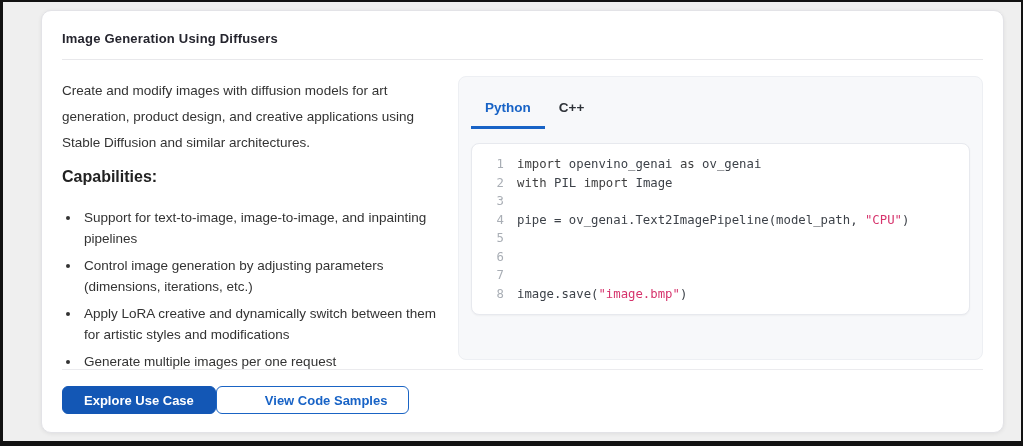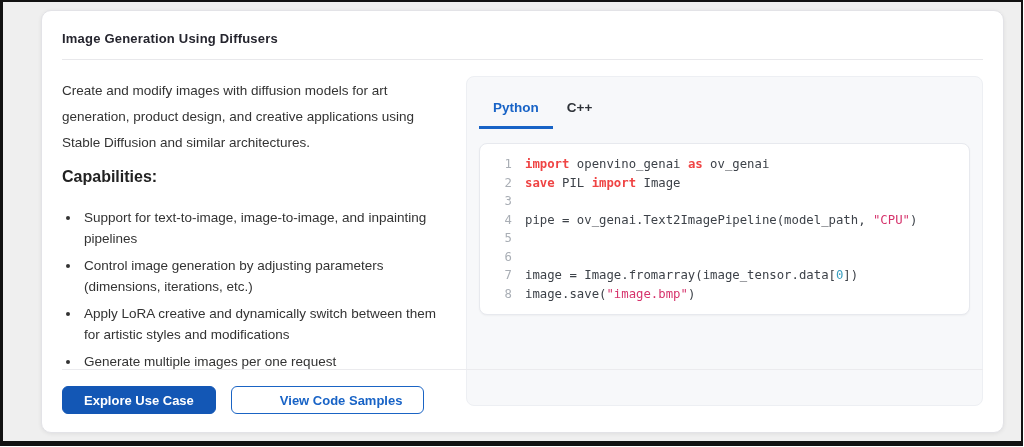--- a/index.html
+++ b/index.html
@@ -10,44 +10,44 @@
     background: #efefef;
   }
   .card {
     position: absolute; left: 38px; top: 8px; width: 963px; height: 423px;
     background: #ffffff; border: 1px solid #e3e3e7; border-radius: 10px;
     box-shadow: 0 1px 4px rgba(0,0,0,0.07);
     padding: 20px 20px 18px; display: flex; flex-direction: column;
   }
   .card-title { font-size: 13px; font-weight: bold; color: #25252e; letter-spacing: .2px; }
   .title-divider { height: 1px; background: #e8e8eb; margin: 13px 0 16px; }
-  .columns { display: flex; gap: 24px; flex: 1; min-height: 0; }
+  .columns { display: flex; gap: 16px; flex: 1; min-height: 0; }
   .left-col { width: 380px; flex: none; }
   .description { font-size: 13.5px; color: #333333; line-height: 26px; margin: 2px 0 12px; }
   .capabilities-heading { font-size: 16px; font-weight: bold; color: #222222; margin: 8px 0 21px; }
   .capabilities { list-style: disc; padding-left: 19px; font-size: 13.5px; color: #333333; line-height: 21px; }
   .capabilities li { margin-bottom: 6px; padding-left: 3px; }
   .code-panel {
     flex: 1; background: #f7f8fa; border: 1px solid #edeff3; border-radius: 8px;
-    padding: 14px 12px; height: 330px;
+    padding: 14px 12px; height: 284px;
   }
   .tabs { display: flex; padding-left: 0; }
   .tab { padding: 9px 14px 11px; font-size: 13.5px; font-weight: bold; color: #2e3238; cursor: pointer; border-bottom: 3px solid transparent; }
   .tab.active { color: #1863c6; border-bottom-color: #1863c6; }
   .code-card {
     margin-top: 14px; background: #ffffff; border: 1px solid #e7e9ee; border-radius: 8px;
     padding: 11px 8px; box-shadow: 0 1px 2px rgba(0,0,0,0.04); overflow: hidden;
   }
   .code-line { display: flex; font-family: "DejaVu Sans Mono", monospace; font-size: 12.3px; line-height: 18.5px; white-space: pre; }
   .line-no { width: 24px; flex: none; text-align: right; margin-right: 13px; color: #a9aeb5; }
-  .tok-kw { color: #ef4444; font-weight: bold; }
+  .tok-kw { color: #404040; font-weight: normal; }
   .tok-str { color: #d6336c; }
   .tok-num { color: #3a9fc0; }
   .tok-pl { color: #3d4249; }
-  .footer { border-top: 1px solid #ebebee; margin-top: 16px; padding-top: 16px; display: flex; gap: 15px; flex: none; }
+  .footer { border-top: 1px solid #ebebee; margin-top: 16px; padding-top: 16px; display: flex; flex: none; }
   .btn { font-family: "Liberation Sans", sans-serif; font-size: 13px; font-weight: bold; border-radius: 6px; height: 28px; padding: 0 21px; cursor: pointer; }
   .btn-primary { background: #1357b5; color: #ffffff; border: 1px solid #1357b5; }
   .btn-secondary { background: #ffffff; color: #1863c6; border: 1px solid #1a64c4; padding-left: 48px; }
 </style>
 </head>
 <body>
 
 <div class="frame">
   <div class="card">
 
@@ -67,26 +67,26 @@
           </ul>
       </div>
 
       <div class="code-panel">
         <div class="tabs">
             <div class="tab active">Python</div>
             <div class="tab">C++</div>
           </div>
         <div class="code-card">
             <div class="code-line"><span class="line-no">1</span><span><span class="tok-kw">import</span><span class="tok-pl"> openvino_genai </span><span class="tok-kw">as</span><span class="tok-pl"> ov_genai</span></span></div>
-            <div class="code-line"><span class="line-no">2</span><span><span class="tok-kw">save</span><span class="tok-pl"> PIL </span><span class="tok-kw">import</span><span class="tok-pl"> Image</span></span></div>
+            <div class="code-line"><span class="line-no">2</span><span><span class="tok-kw">with</span><span class="tok-pl"> PIL </span><span class="tok-kw">import</span><span class="tok-pl"> Image</span></span></div>
             <div class="code-line"><span class="line-no">3</span><span> </span></div>
             <div class="code-line"><span class="line-no">4</span><span><span class="tok-pl">pipe = ov_genai.Text2ImagePipeline(model_path, </span><span class="tok-str">"CPU"</span><span class="tok-pl">)</span></span></div>
             <div class="code-line"><span class="line-no">5</span></div>
             <div class="code-line"><span class="line-no">6</span><span> </span></div>
-            <div class="code-line"><span class="line-no">7</span><span><span class="tok-pl">image = Image.fromarray(image_tensor.data[</span><span class="tok-num">0</span><span class="tok-pl">])</span></span></div>
+            <div class="code-line"><span class="line-no">7</span></div>
             <div class="code-line"><span class="line-no">8</span><span><span class="tok-pl">image.save(</span><span class="tok-str">"image.bmp"</span><span class="tok-pl">)</span></span></div>
           </div>
       </div>
 
     </div>
 
     <div class="footer">
       <button class="btn btn-primary">Explore Use Case</button>
       <button class="btn btn-secondary">View Code Samples</button>
     </div>

